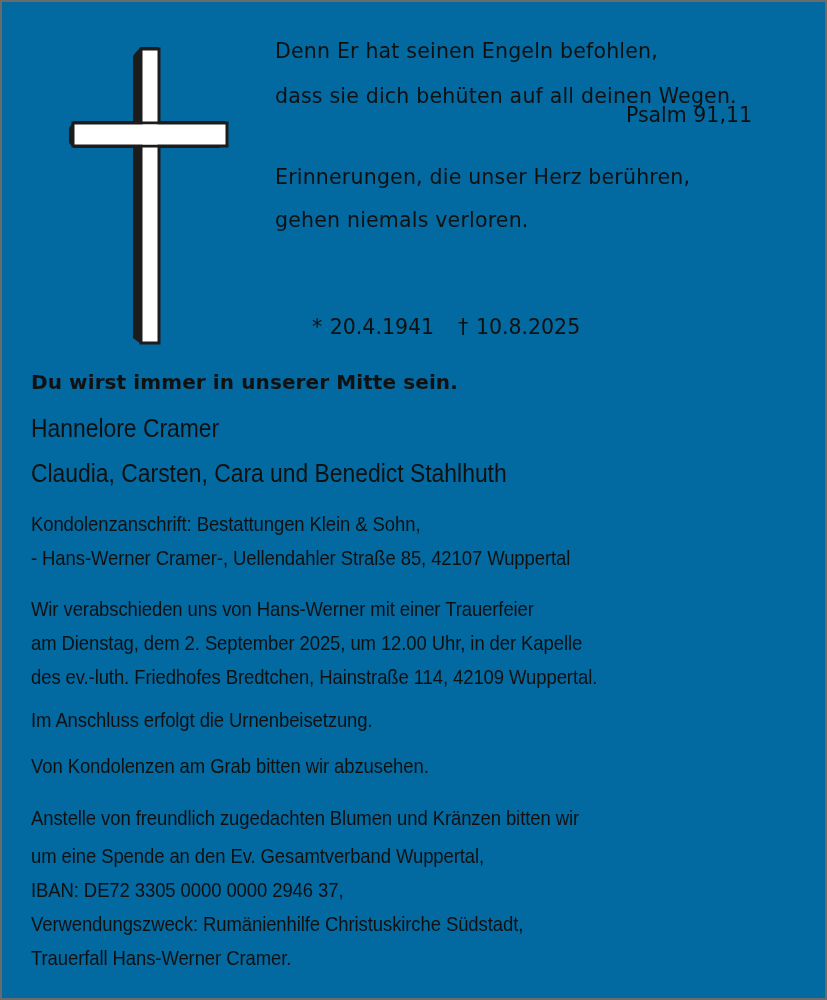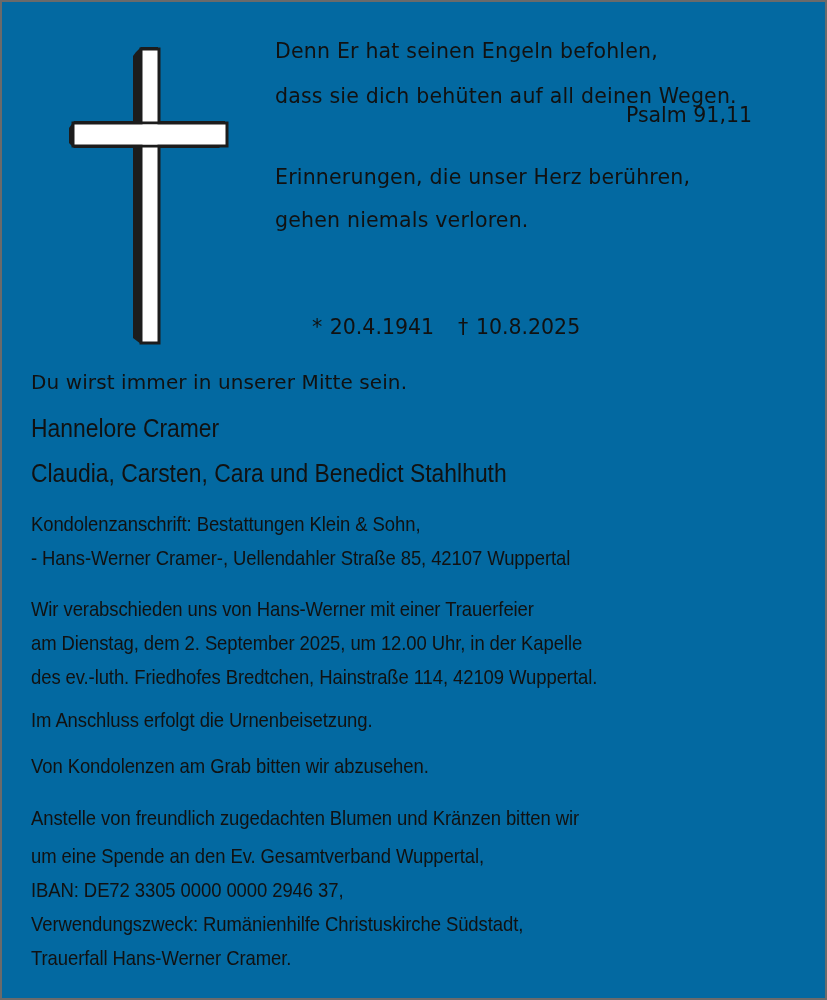--- a/index.html
+++ b/index.html
@@ -76,20 +76,21 @@
       font-family: "Liberation Sans", sans-serif;
       font-size: 26px;
       transform-origin: left top;
       transform: scaleX(0.88);
     }
     .motto {
       left: 29px;
       top: 368px;
       font-size: 20px;
       letter-spacing: 0.1px;
+      font-weight: bold;
     }
   </style>
 </head>
 <body>
 
 <div class="frame">
 
   <svg class="cross" viewBox="0 0 185 310" xmlns="http://www.w3.org/2000/svg">
 
     <path d="M79 10 L84 5 L101 5 L101 79 L168 79 L168 100 L162 106 L101 106 L101 302 L84 302 L76 296 L76 106 L17 106 L12 101 L12 86 L17 79 L76 79 L76 14 Z" fill="#1c1c1c"></path>

